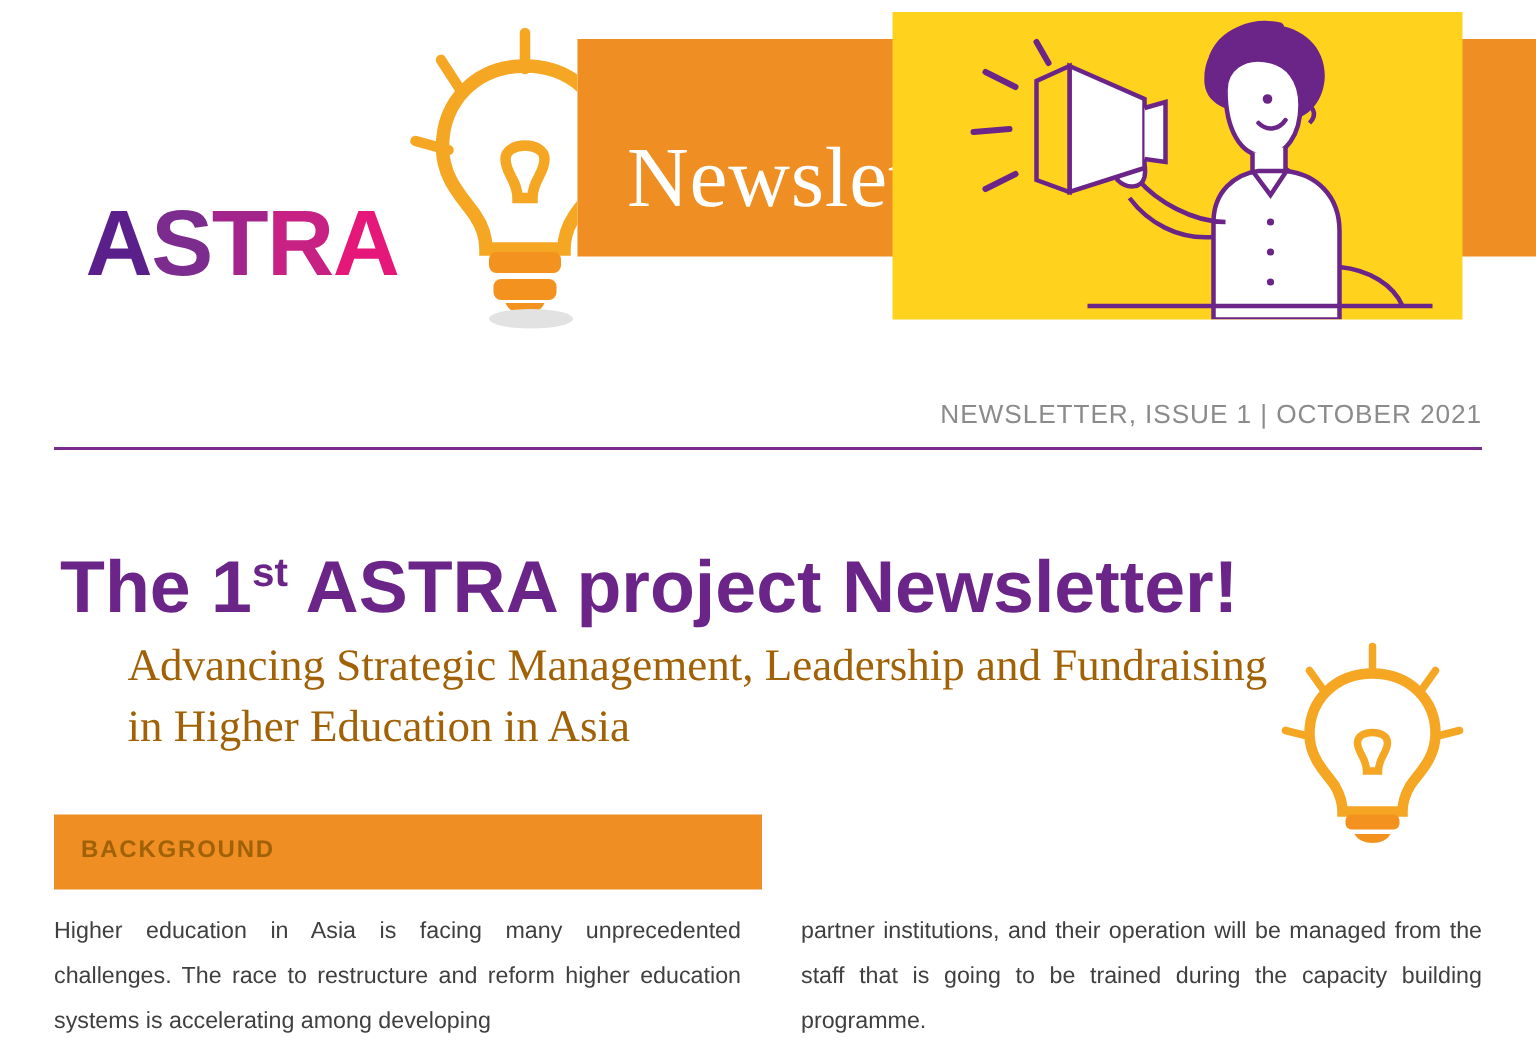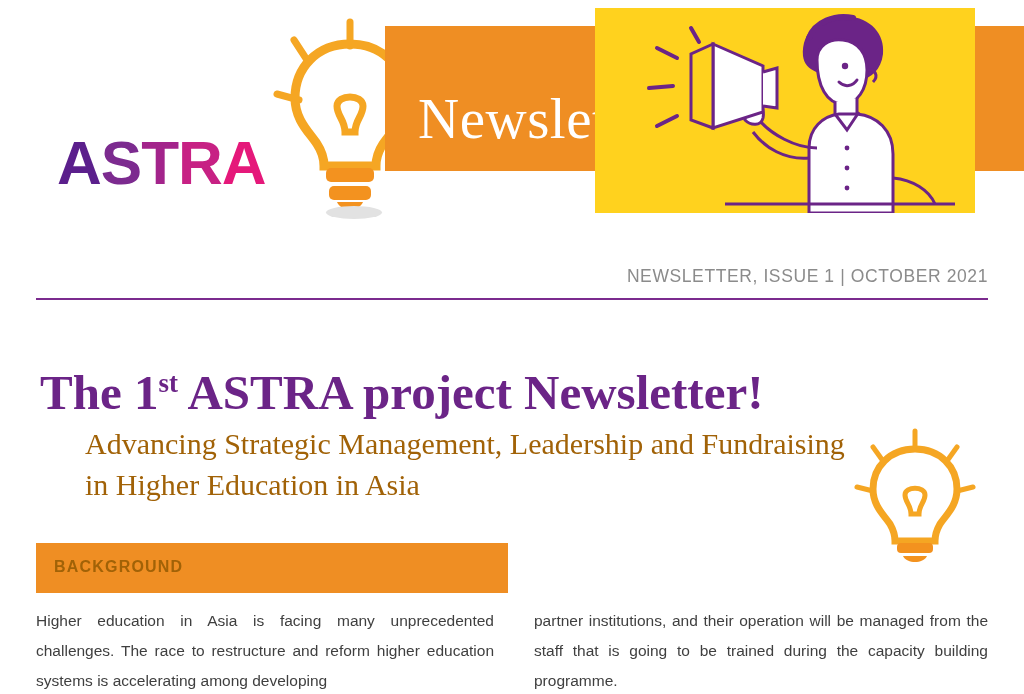--- a/index.html
+++ b/index.html
@@ -109,21 +109,21 @@
     width: 952px;
     height: 2px;
     background: #7b2b8e;
   }
 
   
   .main-title {
     position: absolute;
     left: 40px;
     top: 334px;
-    font-family: Liberation Serif, serif;
+    font-family: Liberation Sans, sans-serif;
     font-size: 49px;
     color: #6b2487;
     line-height: 1.05;
     white-space: nowrap;
   }
   .main-title sup {
     font-size: 0.55em;
     vertical-align: super;
   }
   .subtitle {

